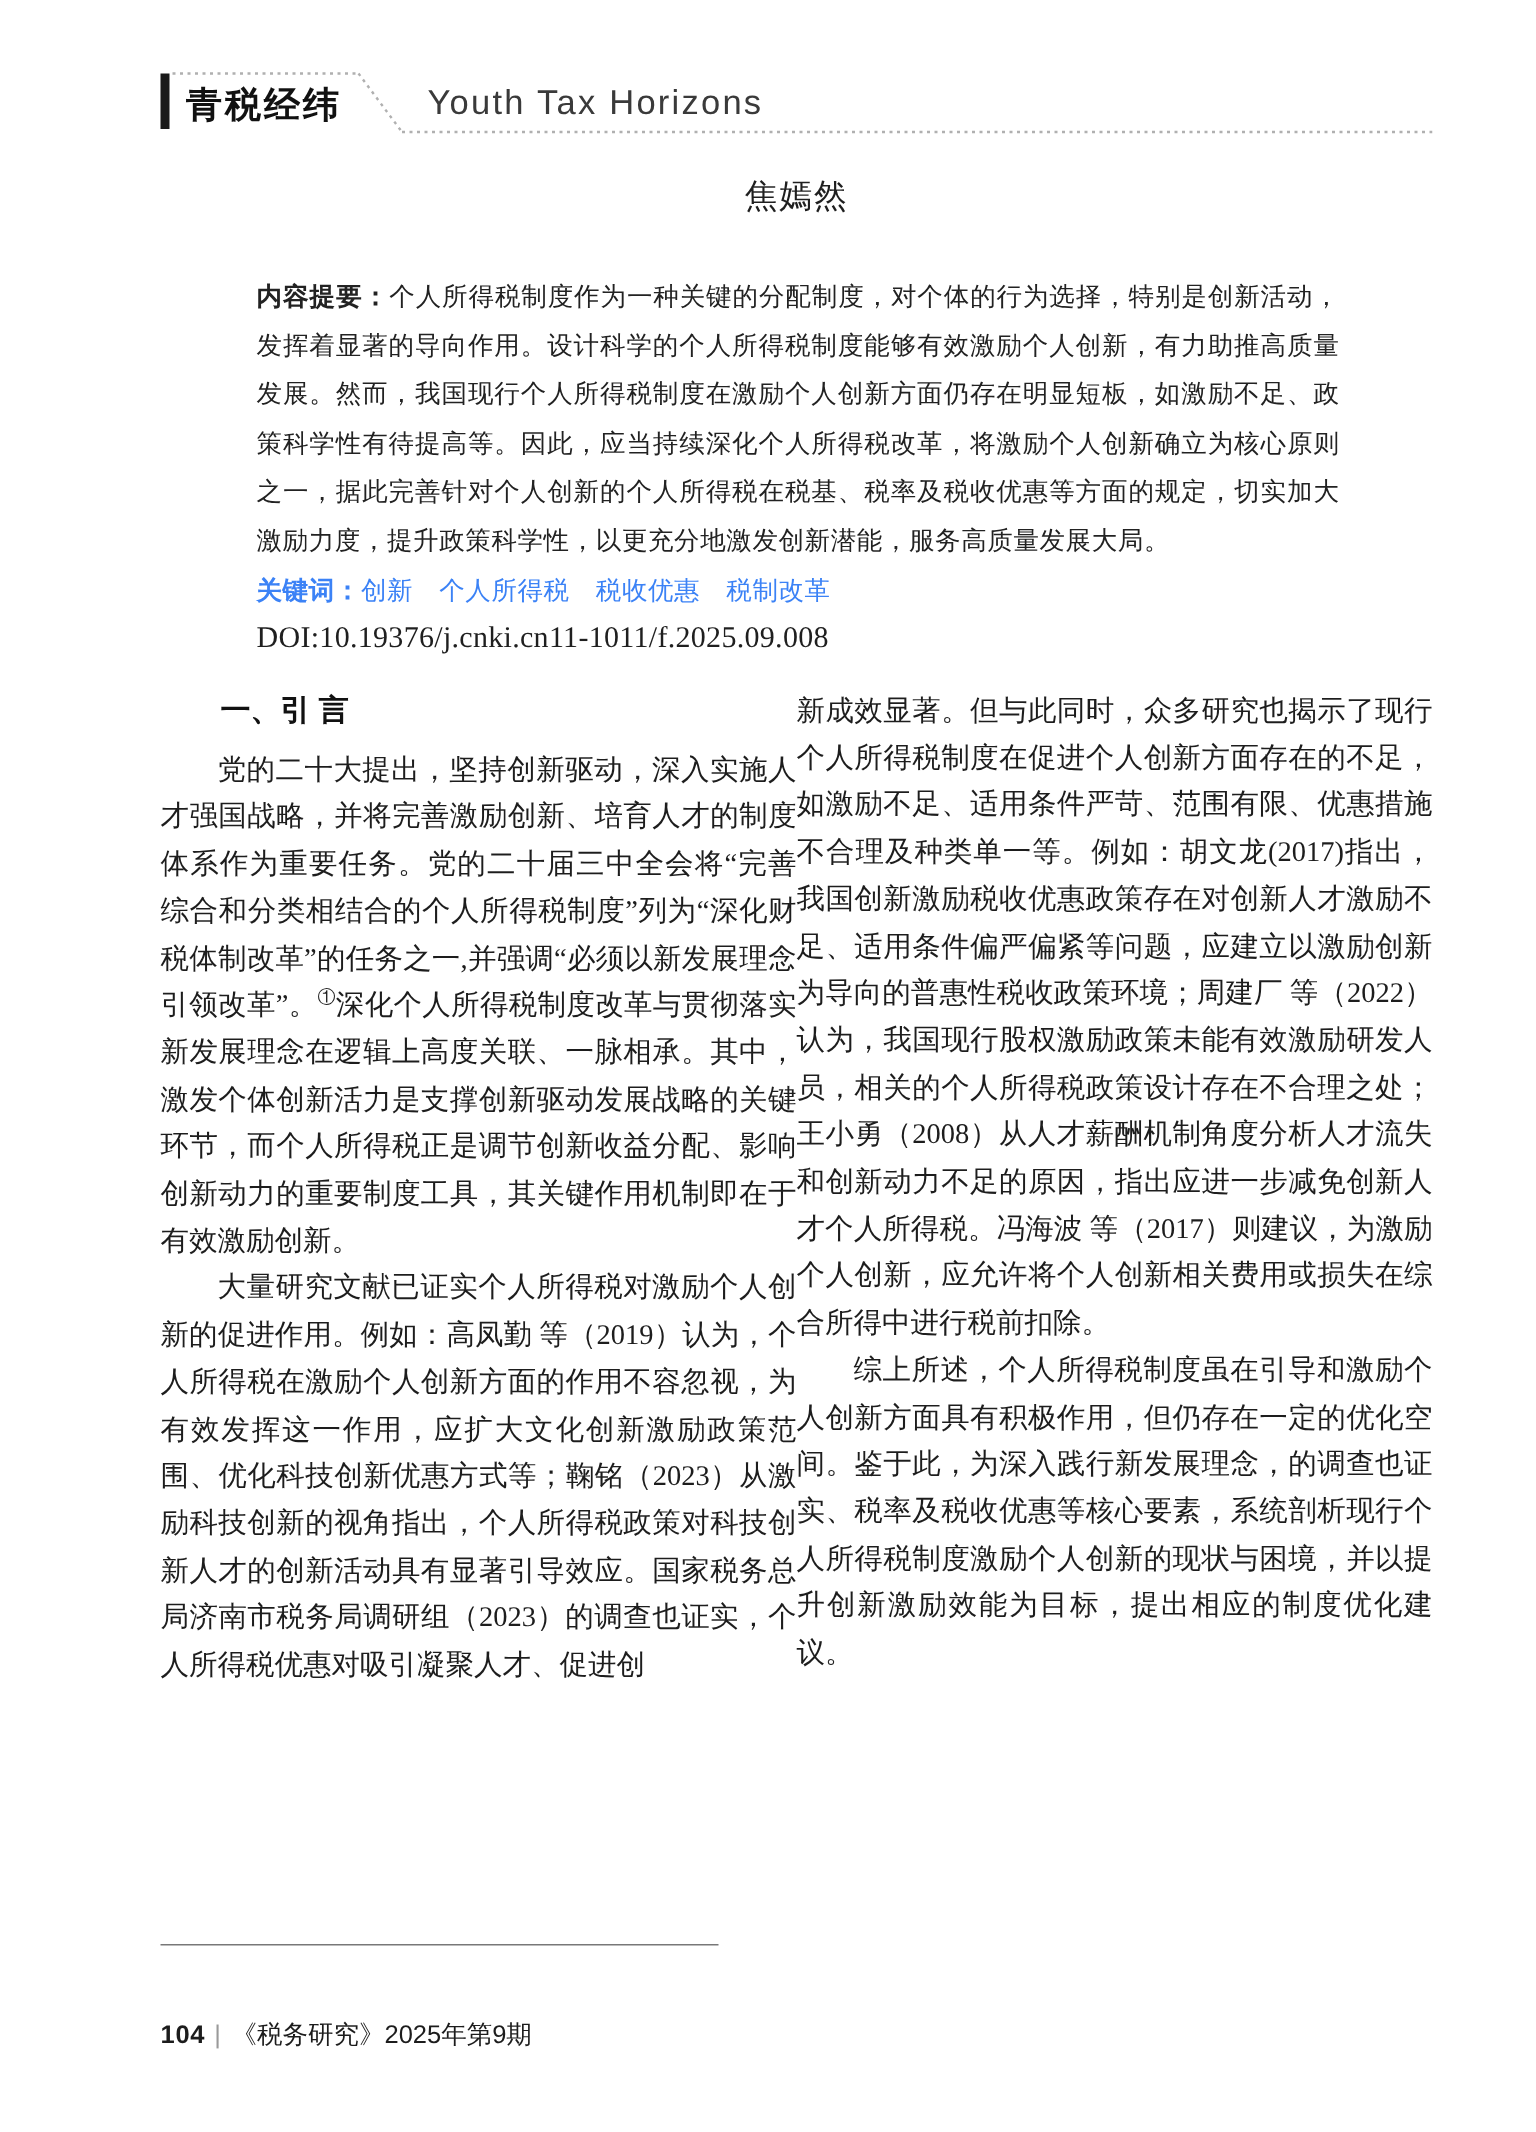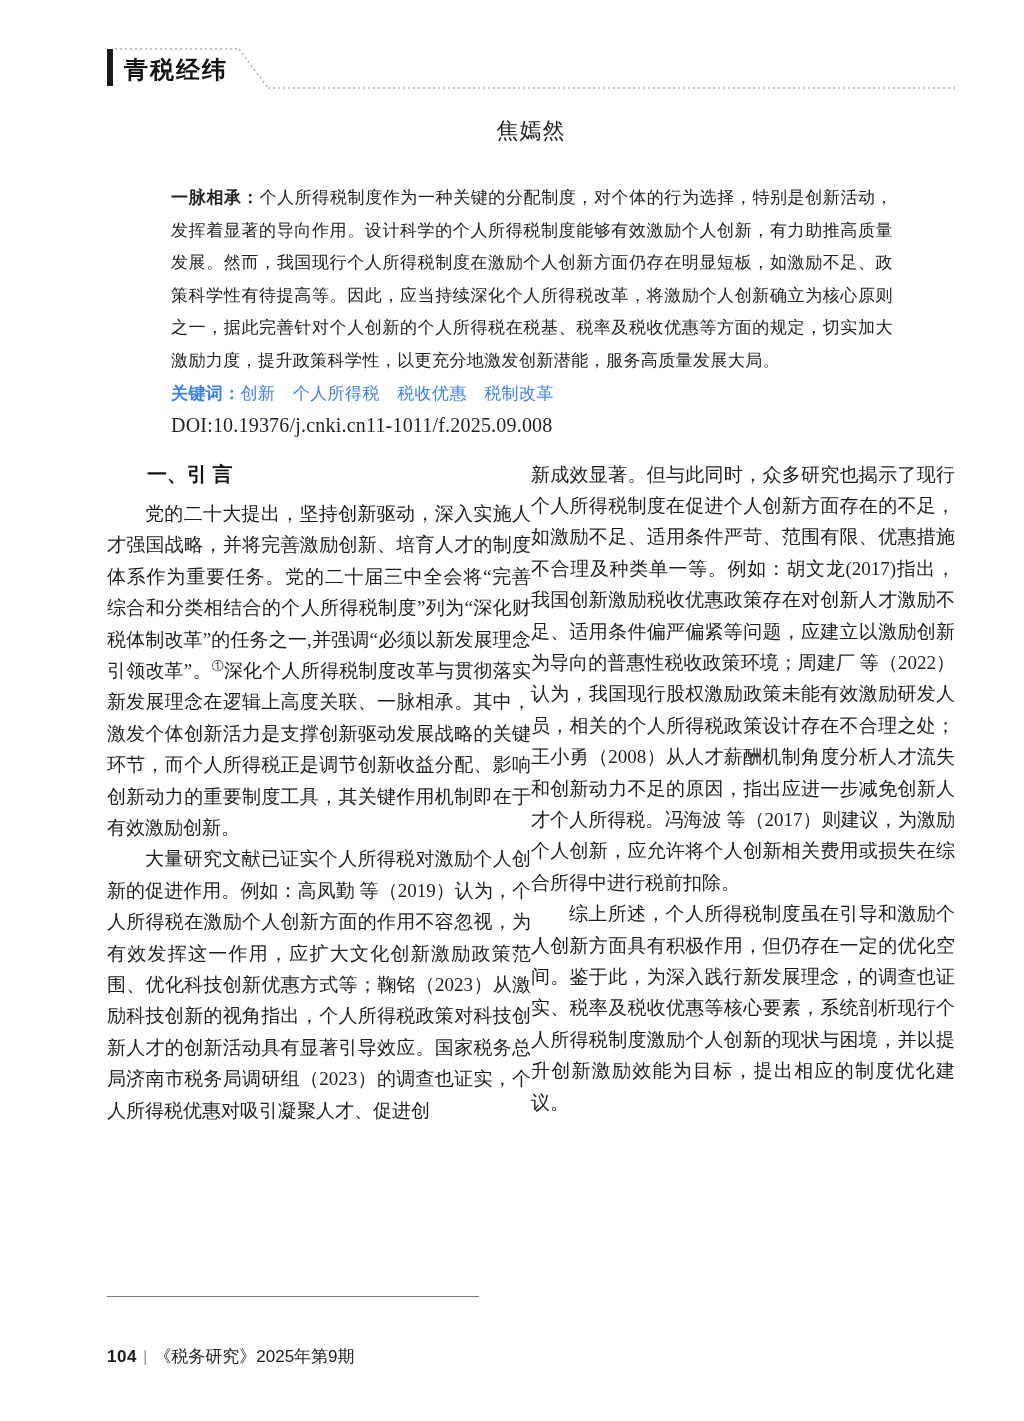--- a/index.html
+++ b/index.html
@@ -93,26 +93,27 @@
   <div class="content">
 
     <div class="brand-row">
       <svg class="brand-lines" width="848" height="46" viewBox="0 0 848 46">
         <line x1="8" y1="3" x2="132" y2="3" stroke="#b0b0b0" stroke-width="1.6" stroke-dasharray="2 3"></line>
         <line x1="132" y1="3" x2="161" y2="42" stroke="#b0b0b0" stroke-width="1.6" stroke-dasharray="2 3"></line>
         <line x1="161" y1="42" x2="848" y2="42" stroke="#b0b0b0" stroke-width="1.6" stroke-dasharray="2 3"></line>
       </svg>
       <span class="accent-bar"></span>
       <span class="badge">青税经纬</span>
+      <span class="subtitle">Youth Tax Horizons</span>
     </div>
 
     <div class="author">焦嫣然</div>
 
     <div class="abstract">
-      <b>一脉相承：</b><span>个人所得税制度作为一种关键的分配制度，对个体的行为选择，特别是创新活动，发挥着显著的导向作用。设计科学的个人所得税制度能够有效激励个人创新，有力助推高质量发展。然而，我国现行个人所得税制度在激励个人创新方面仍存在明显短板，如激励不足、政策科学性有待提高等。因此，应当持续深化个人所得税改革，将激励个人创新确立为核心原则之一，据此完善针对个人创新的个人所得税在税基、税率及税收优惠等方面的规定，切实加大激励力度，提升政策科学性，以更充分地激发创新潜能，服务高质量发展大局。</span>
+      <b>内容提要：</b><span>个人所得税制度作为一种关键的分配制度，对个体的行为选择，特别是创新活动，发挥着显著的导向作用。设计科学的个人所得税制度能够有效激励个人创新，有力助推高质量发展。然而，我国现行个人所得税制度在激励个人创新方面仍存在明显短板，如激励不足、政策科学性有待提高等。因此，应当持续深化个人所得税改革，将激励个人创新确立为核心原则之一，据此完善针对个人创新的个人所得税在税基、税率及税收优惠等方面的规定，切实加大激励力度，提升政策科学性，以更充分地激发创新潜能，服务高质量发展大局。</span>
     </div>
 
     <div class="keywords">
       <b>关键词：</b><span>创新　个人所得税　税收优惠　税制改革</span>
     </div>
 
     <div class="doi">DOI:10.19376/j.cnki.cn11-1011/f.2025.09.008</div>
 
     <div class="body-cols">
       <div class="col">

